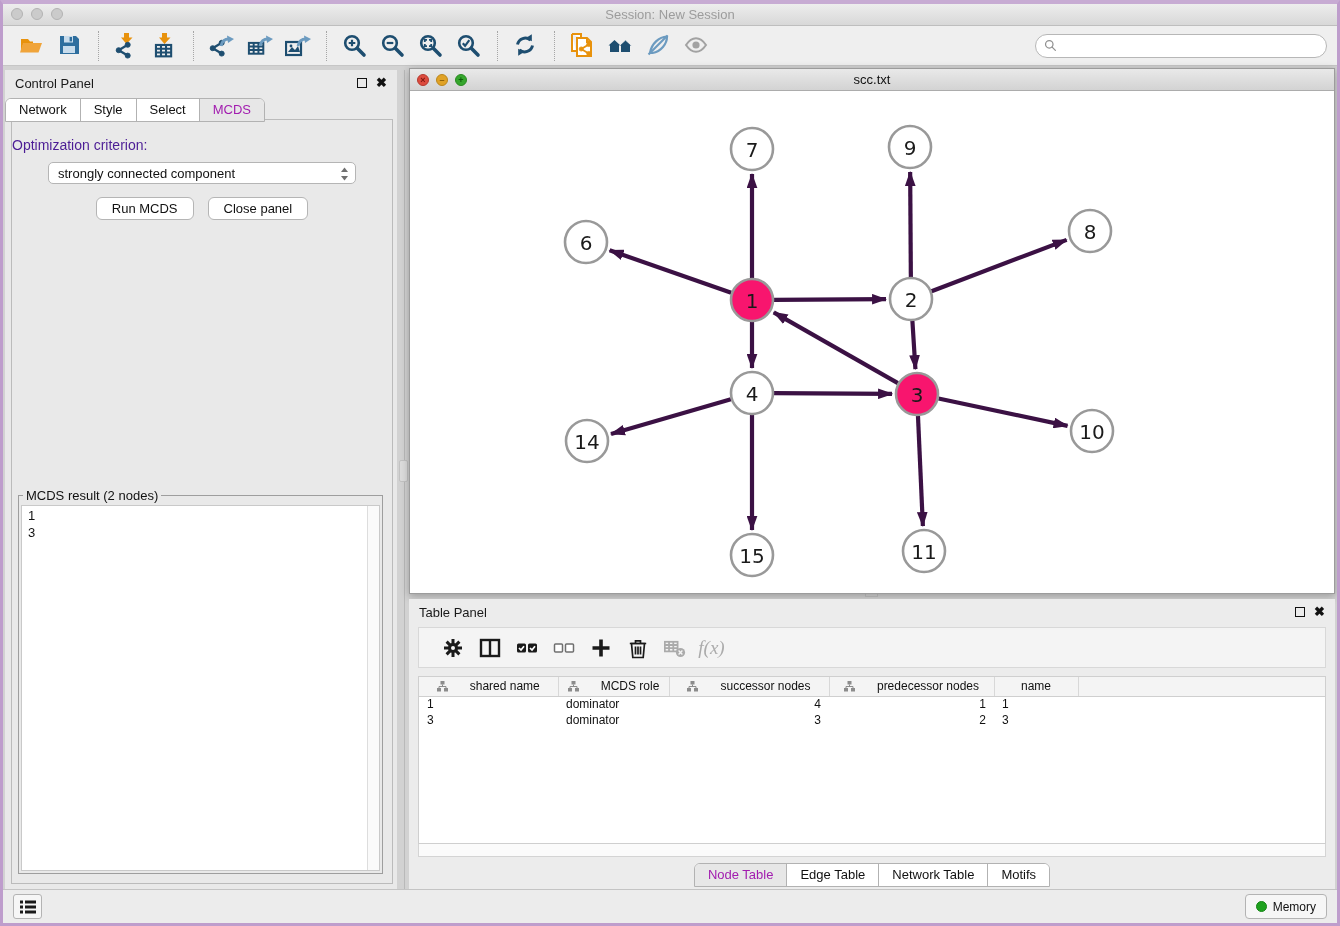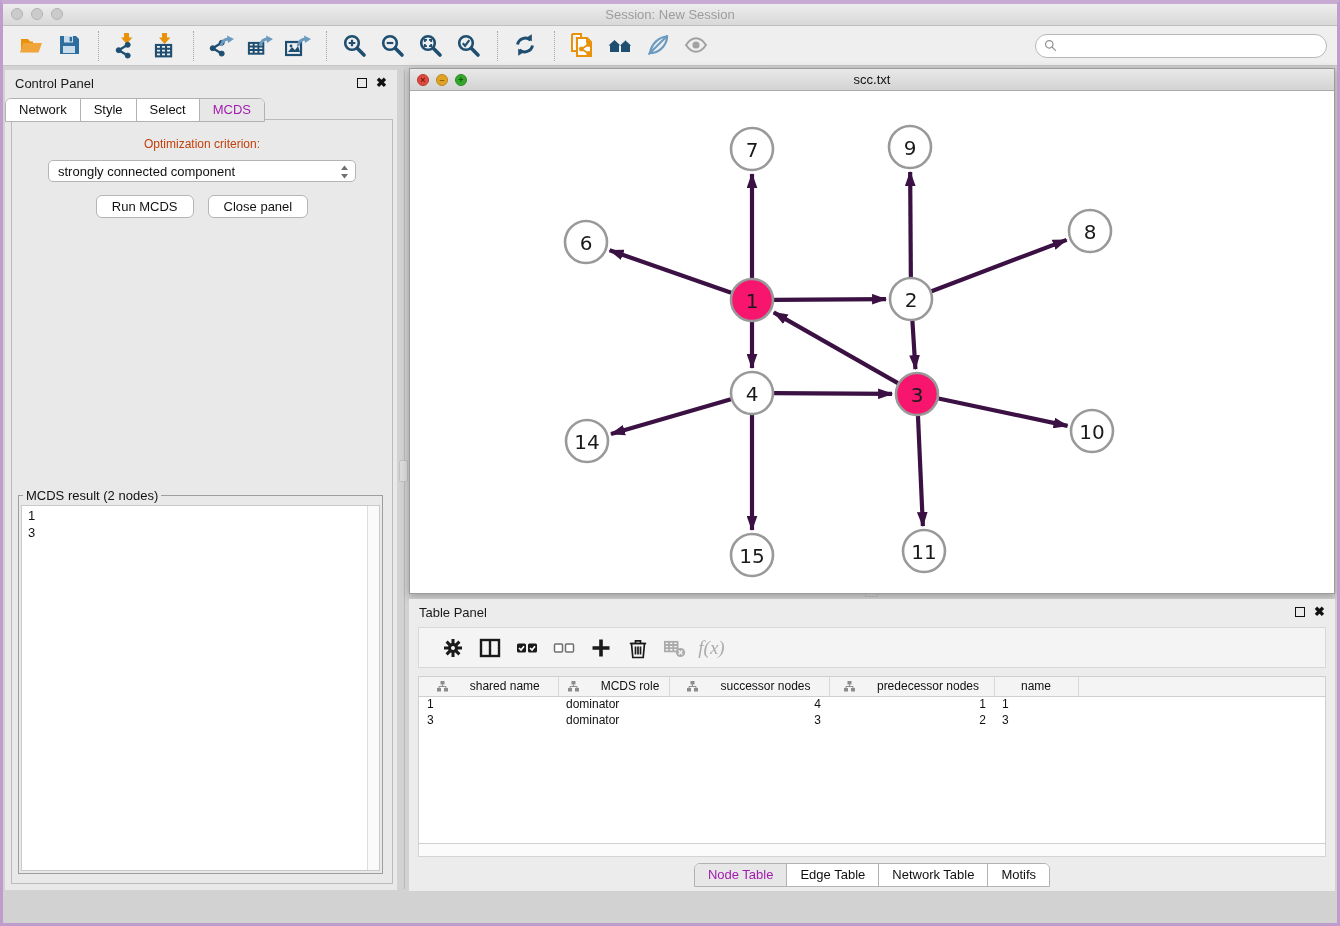--- a/index.html
+++ b/index.html
@@ -40,21 +40,21 @@
 
   .cp-tabs { position:relative; z-index:2; display:flex; justify-content:flex-start; margin-top:2px; }
   .tabgroup { display:flex; border:1px solid #B2B2B2; border-radius:6px 6px 0 0; overflow:hidden; background:#fff; }
   .tabgroup .tab { padding:3px 13px 4px; font-size:13px; color:#111; background:#fff;
                    border-right:1px solid #B2B2B2; cursor:pointer; white-space:nowrap; }
   .tabgroup .tab:last-child { border-right:none; }
   .tabgroup .tab.selected { background:#E7E7E7; color:#a21caf; }
 
   .cp-body { position:absolute; left:6px; right:4px; top:49px; bottom:6px;
              border:1px solid #BBBBBB; background:#E9E9E9; }
-  .opt-label { margin-top:17px; text-align:center; font-size:12px; color:#c2410c; }
+  .opt-label { margin-top:17px; text-align:left; font-size:14px; color:#4c1d95; }
   .dropdown { position:relative; margin:9px auto 0; width:308px; height:22px; background:#fff;
               border:1px solid #B5B5B5; border-radius:5px; display:flex; align-items:center;
               padding:0 20px 0 9px; font-size:13px; color:#111; cursor:pointer; }
   .dropdown .stepper { position:absolute; right:6px; top:4px; }
   .btn-row { display:flex; justify-content:center; gap:14px; margin-top:13px; }
   .mac-btn { background:#fff; border:1px solid #B5B5B5; border-radius:6px; padding:3px 15px;
              font-size:13px; color:#111; cursor:pointer; }
 
   .result-fieldset { position:absolute; left:6px; right:9px; top:368px; height:386px;
                      border:1px solid #9E9E9E; padding:2px; background:#E9E9E9; }
@@ -575,14 +575,32 @@
     <div class="tp-tabs">
       <div class="tabgroup" id="tp-tabgroup">
           <span class="tab selected">Node Table</span>
           <span class="tab ">Edge Table</span>
           <span class="tab ">Network Table</span>
           <span class="tab ">Motifs</span>
         </div>
     </div>
   </div>
 
+  <div class="status-bar">
+    <div class="list-btn">
+      <svg width="18" height="16" viewBox="0 0 18 16">
+        <g fill="#1A1A1A">
+          <rect x="1" y="1.5" width="3" height="3"></rect>
+            <rect x="6" y="1.5" width="11" height="3"></rect>
+          <rect x="1" y="6.5" width="3" height="3"></rect>
+            <rect x="6" y="6.5" width="11" height="3"></rect>
+          <rect x="1" y="11.5" width="3" height="3"></rect>
+            <rect x="6" y="11.5" width="11" height="3"></rect>
+        </g>
+      </svg>
+    </div>
+    <div class="memory-btn">
+      <span class="mem-dot"></span>
+      <span>Memory</span>
+    </div>
+  </div>
 
 </div>
 
 </body></html>

